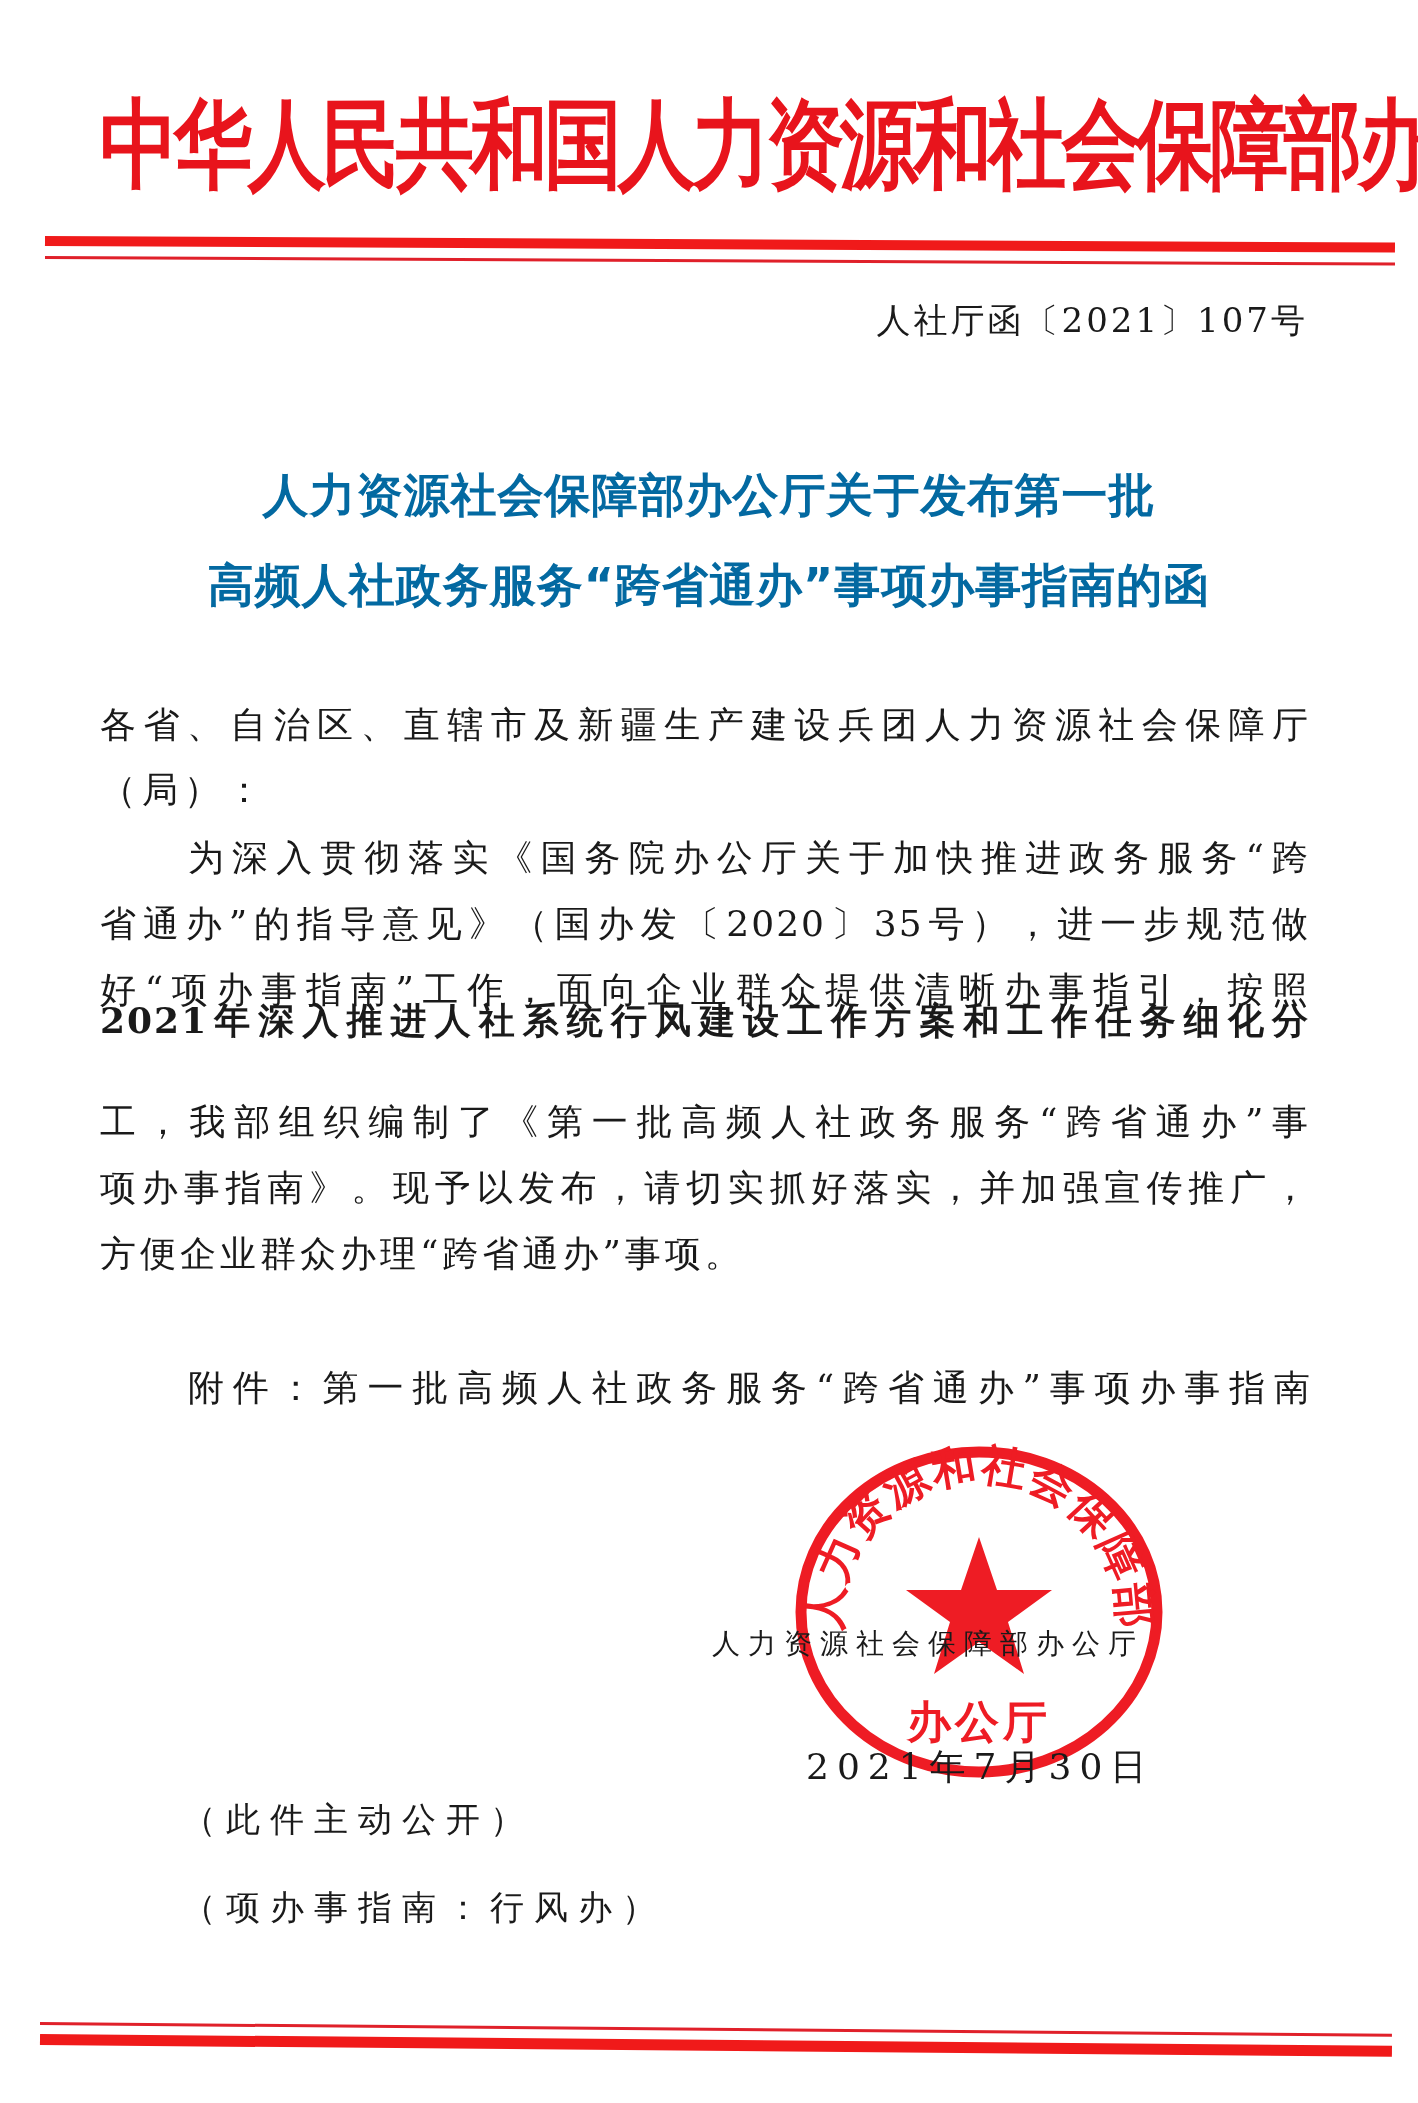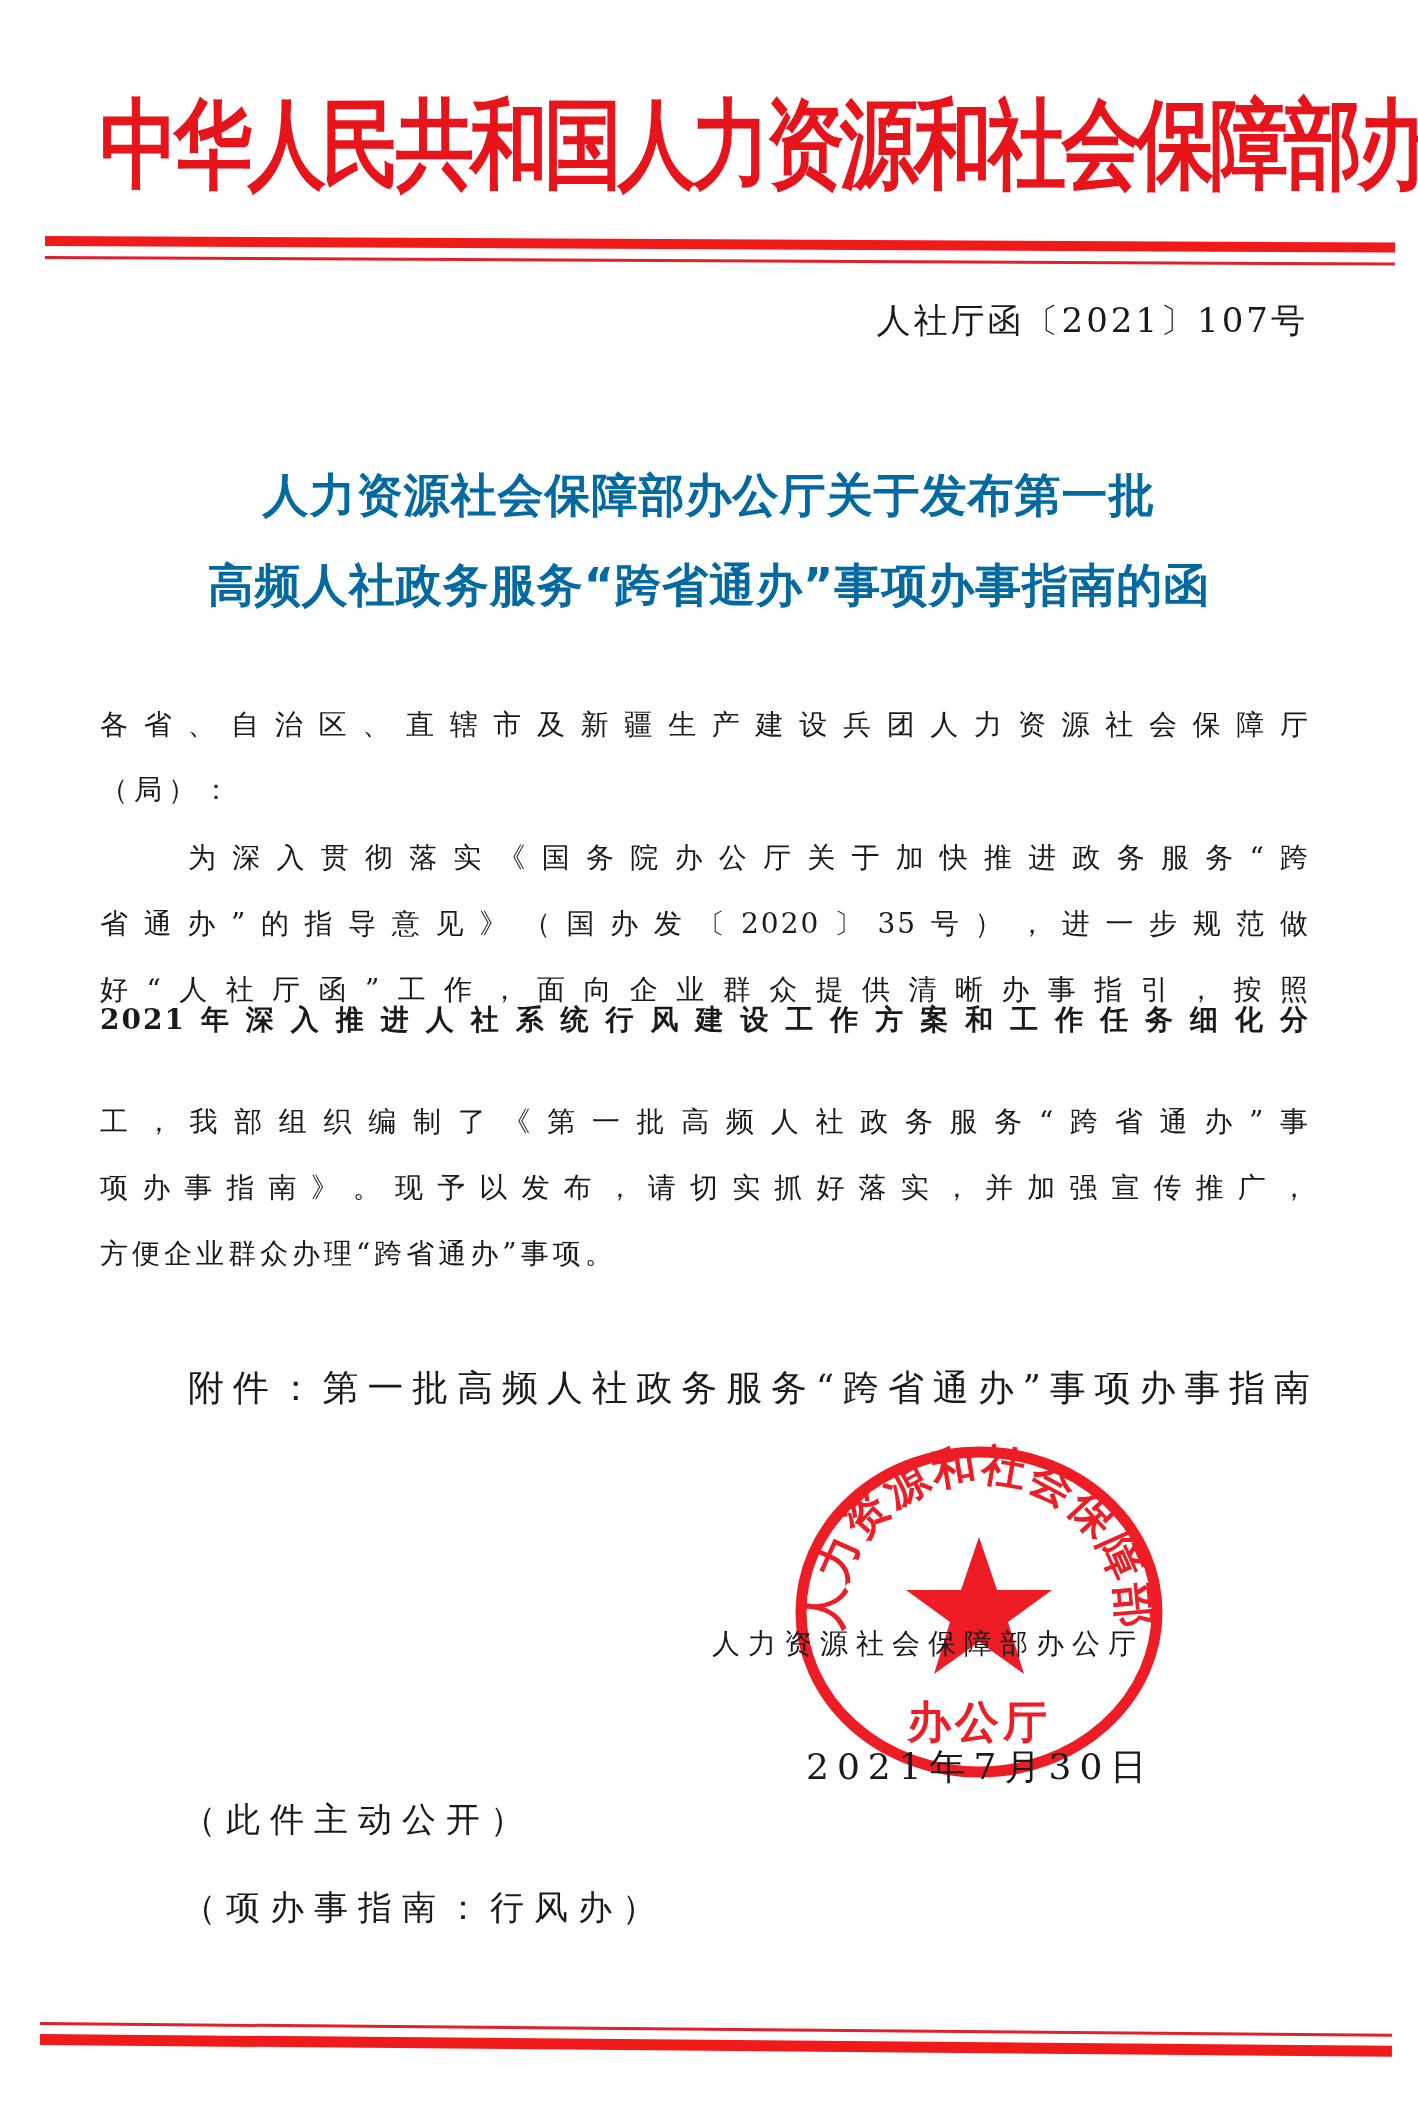--- a/index.html
+++ b/index.html
@@ -36,21 +36,21 @@
       left: 0; width: 1418px; text-align: center;
       font-family: "DejaVu Sans", "Liberation Sans", sans-serif;
       font-weight: bold;
       font-size: 46px;
       letter-spacing: 1px;
       white-space: nowrap;
       color: #0369a1;
     }
     .body-line {
       left: 100px; width: 1210px;
-      font-size: 28px;
+      font-size: 36px;
       line-height: 40px;
       white-space: nowrap;
       text-align: justify;
       text-align-last: justify;
       letter-spacing: 2px;
     }
     .body-line.short { text-align-last: left; width: auto; letter-spacing: 6px; }
     .indent { left: 188px; width: 1122px; }
     .attachment {
       left: 188px; width: 1122px; top: 1368px;
@@ -80,21 +80,21 @@
 <div class="abs doc-number">人社厅函〔2021〕107号</div>
 
 <div class="abs title-line" style="top:465px;">人力资源社会保障部办公厅关于发布第一批</div>
 <div class="abs title-line" style="top:555px;">高频人社政务服务“跨省通办”事项办事指南的函</div>
 
 <div class="abs body-line" style="top:705px;">各省、自治区、直辖市及新疆生产建设兵团人力资源社会保障厅</div>
 <div class="abs body-line short" style="top:770px;">（局）：</div>
 
 <div class="abs body-line indent" style="top:838px;">为深入贯彻落实《国务院办公厅关于加快推进政务服务“跨</div>
 <div class="abs body-line" style="top:904px;">省通办”的指导意见》（国办发〔2020〕35号），进一步规范做</div>
-<div class="abs body-line" style="top:970px;">好“人社厅函”工作，面向企业群众提供清晰办事指引，按照</div>
+<div class="abs body-line" style="top:970px;">好“项办事指南”工作，面向企业群众提供清晰办事指引，按照</div>
 <div class="abs body-line" style="top:1000px;font-weight:bold;">2021年深入推进人社系统行风建设工作方案和工作任务细化分</div>
 <div class="abs body-line" style="top:1102px;">工，我部组织编制了《第一批高频人社政务服务“跨省通办”事</div>
 <div class="abs body-line" style="top:1168px;">项办事指南》。现予以发布，请切实抓好落实，并加强宣传推广，</div>
 <div class="abs body-line short" style="top:1234px; letter-spacing:4px;">方便企业群众办理“跨省通办”事项。</div>
 
 <div class="abs attachment">附件：第一批高频人社政务服务“跨省通办”事项办事指南</div>
 
 <svg class="abs seal" viewBox="0 0 378 340">
   <defs>
     <path id="sealArc" d="M 62 235 A 140 140 0 1 1 318 235"></path>

